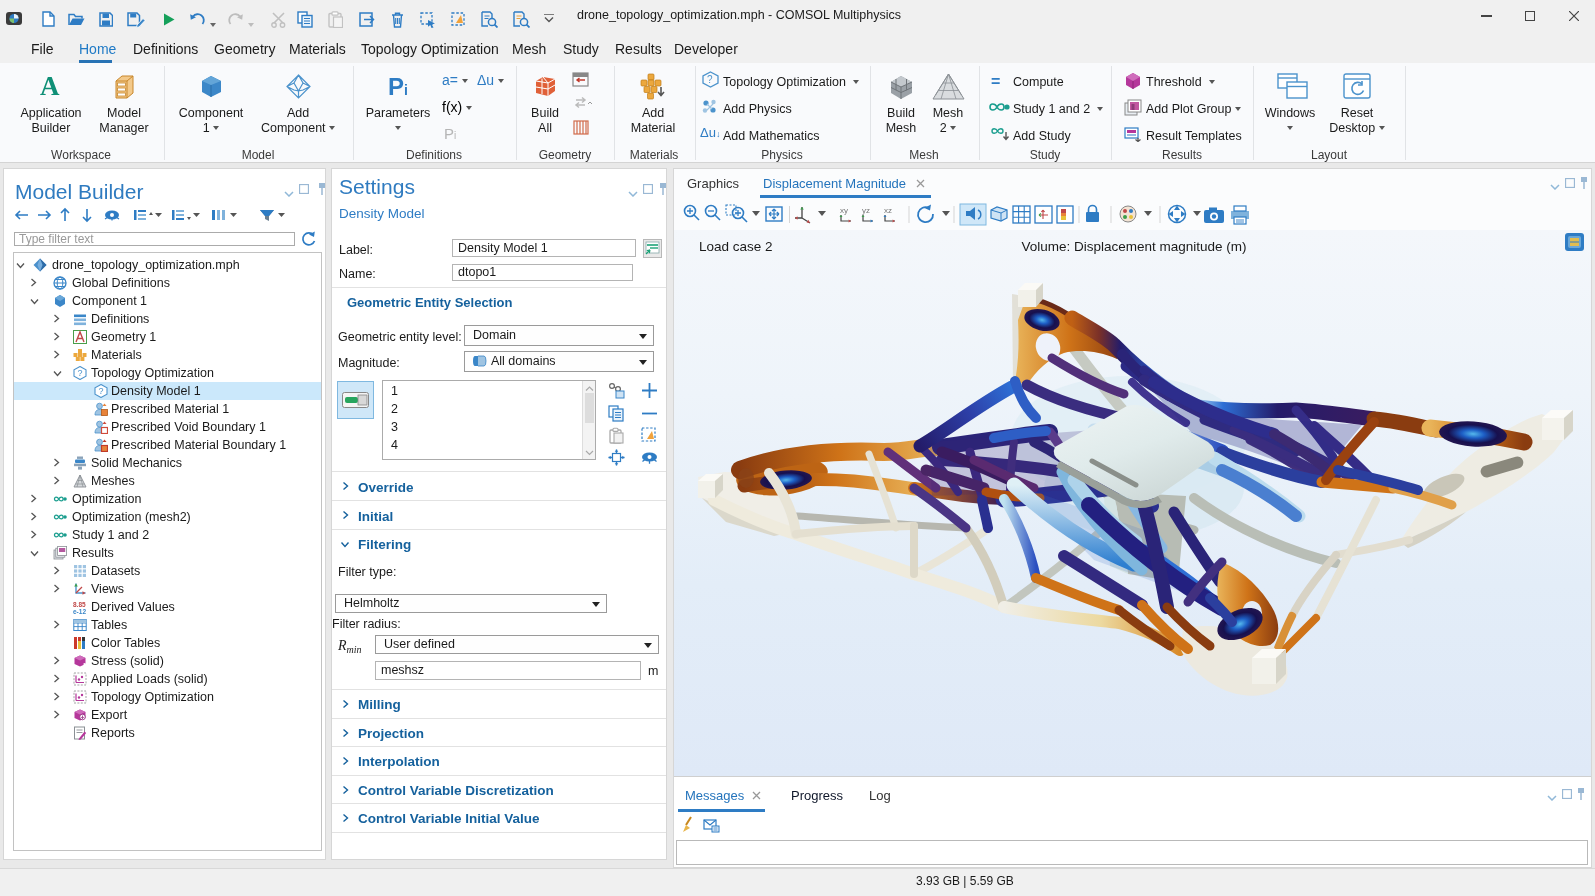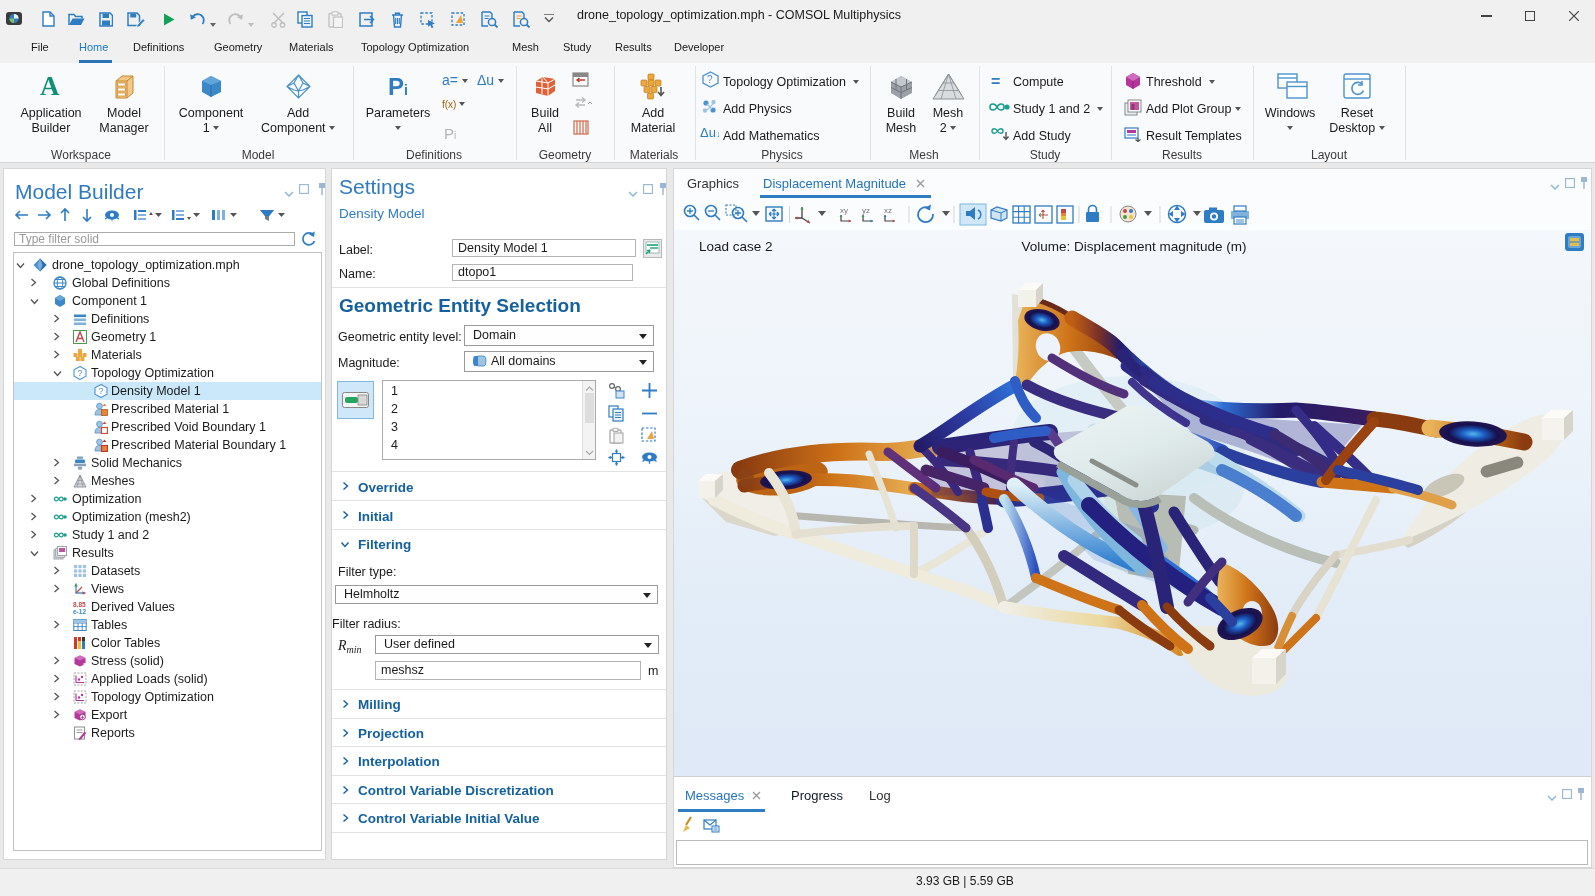--- a/index.html
+++ b/index.html
@@ -5,21 +5,21 @@
 svg text { font-family:"Liberation Sans",sans-serif; }
 * { margin:0; padding:0; box-sizing:border-box; }
 html,body { width:1595px; height:896px; overflow:hidden; font-family:"Liberation Sans",sans-serif; }
 body { position:relative; background:#e9e9e9; }
 .abs { position:absolute; }
 
 #titlebar { position:absolute; left:0; top:0; width:1595px; height:33px; background:#f0f0f0; }
 #titlebar .ttl { position:absolute; left:577px; top:8px; font-size:12.5px; color:#1a1a1a; }
 
 #menubar { position:absolute; left:0; top:33px; width:1595px; height:30px; background:#f0f0f0; }
-.menuitem { position:absolute; top:8px; font-size:11px; color:#1a1a1a; }
+.menuitem { position:absolute; top:8px; font-size:14px; color:#1a1a1a; }
 .menuitem.active { color:#1f7ac6; }
 #home-underline { position:absolute; left:79px; top:27px; width:33px; height:3px; background:#2873b5; }
 
 #ribbon { position:absolute; left:0; top:63px; width:1595px; height:100px; background:#f9fafc; border-bottom:1px solid #d4d4d4; }
 .rsep { position:absolute; top:3px; width:1px; height:94px; background:#e1e3e6; }
 .rlabel { position:absolute; top:85px; font-size:12px; color:#3a3a3a; width:120px; text-align:center; }
 .rbig { position:absolute; text-align:center; font-size:12.5px; color:#1a1a1a; line-height:14.5px; }
 .rrow { position:absolute; font-size:12.5px; color:#1a1a1a; white-space:nowrap; }
 .caret { display:inline-block; width:0; height:0; border-left:3.5px solid transparent; border-right:3.5px solid transparent; border-top:4px solid #555; vertical-align:2px; }
 
@@ -33,21 +33,21 @@
 #mb-filter { position:absolute; left:10px; top:63px; width:281px; height:14px; border:1px solid #ababab; background:#fff; font-size:12px; color:#9a9a9a; padding-left:4px; line-height:13px; }
 #mb-tree { position:absolute; left:9px; top:83px; width:309px; height:599px; border:1px solid #c2c2c2; background:#fff; overflow:hidden; }
 .trow { position:absolute; left:0; width:100%; height:18px; font-size:12.5px; color:#1a1a1a; white-space:nowrap; }
 .trow .car { position:absolute; top:4px; font-size:10px; color:#444; }
 .trow .lbl { position:absolute; top:2px; }
 .ticon { position:absolute; top:2px; width:14px; height:14px; }
 .selrow { position:absolute; left:0; width:100%; height:18px; background:#cbe8fb; }
 
 #st { left:331px; top:168px; width:336px; height:692px; }
 .stlbl { position:absolute; font-size:12.5px; color:#1a1a1a; }
-.sthead { position:absolute; font-size:19px; font-weight:bold; color:#15619d; }
+.sthead { position:absolute; font-size:13px; font-weight:bold; color:#15619d;margin-left:8px; }
 .stsec { position:absolute; font-size:13.5px; font-weight:bold; color:#15619d; }
 .stchev { position:absolute; font-size:10px; color:#2e7cc4; }
 .stinput { position:absolute; border:1px solid #b4b4b4; background:#fff; font-size:12.5px; color:#1a1a1a; padding-left:5px; }
 .stdrop { position:absolute; border:1px solid #9a9a9a; background:#fefefe; font-size:12.5px; color:#1a1a1a; padding-left:8px; }
 .droparrow { position:absolute; right:6px; top:50%; margin-top:-2px; width:0; height:0; border-left:4px solid transparent; border-right:4px solid transparent; border-top:5px solid #222; }
 .hr { position:absolute; left:0; width:100%; height:1px; background:#e2e2e2; }
 
 #gp { left:673px; top:168px; width:919px; height:700px; border:1px solid #d6d6d6; background:#fff; }
 #gp-tabs { position:absolute; left:0; top:0; width:100%; height:29px; background:#fbfcfd; }
 #gp-toolbar { position:absolute; left:0; top:29px; width:100%; height:32px; background:#fbfcfd; }
@@ -215,21 +215,21 @@
   <div class="rbig" style="left:171px;top:43px;width:80px">Component<br>1 <span class="caret"></span></div>
   <svg class="abs" style="left:286px;top:11px" width="25" height="25" viewBox="0 0 25 25">
       <path d="M12.5 1 L24 12.5 L12.5 24 L1 12.5 Z M12.5 1 L8 9 L12.5 17 M12.5 1 L17 9 L12.5 17 M1 12.5 L8 9 M1 12.5 L8 16 L12.5 17 M24 12.5 L17 9 M24 12.5 L17 16 L12.5 17 M12.5 17 V24" fill="none" stroke="#4c93cc" stroke-width="1.2"></path>
     </svg>
   <div class="rbig" style="left:258px;top:43px;width:80px">Add<br>Component <span class="caret"></span></div>
 
   <div class="abs" style="left:388px;top:10px;font-size:24px;color:#2e7cc4;font-weight:bold">P<span style="font-size:14px">i</span></div>
   <div class="rbig" style="left:358px;top:43px;width:80px">Parameters<br><span class="caret"></span></div>
   <div class="rrow" style="left:442px;top:9px;color:#2e7cc4;font-size:14px">a= <span class="caret" style="border-top-color:#555"></span></div>
   <div class="rrow" style="left:477px;top:9px;color:#2e7cc4;font-size:14px">Δu <span class="caret"></span></div>
-  <div class="rrow" style="left:442px;top:36px;color:#a16207;font-size:10px">f(x) <span class="caret"></span></div>
+  <div class="rrow" style="left:442px;top:36px;color:#000000;font-size:14px">f(x) <span class="caret"></span></div>
   <div class="rrow" style="left:444px;top:62px;color:#b5b5b5;font-size:15px">P<span style="font-size:10px">i</span></div>
 
   <svg class="abs" style="left:534px;top:12px" width="23" height="23" viewBox="0 0 23 23">
       <path d="M2 6 L9 2 L21 4 L21 16 L14 21 L2 18 Z" fill="#e06038"></path>
       <path d="M2 6 L14 8 L21 4 M14 8 V21 M2 12 L14 14 L21 10 M8 3.5 L8 19 M14 8 L9 2" stroke="#fff" stroke-width="1" fill="none"></path>
     </svg>
   <div class="rbig" style="left:505px;top:43px;width:80px">Build<br>All</div>
   <svg class="abs" style="left:572px;top:9px" width="17" height="15" viewBox="0 0 17 15">
       <rect x="1" y="1" width="15" height="13" fill="none" stroke="#888" stroke-width="1.2"></rect>
       <rect x="1" y="1" width="15" height="4" fill="#888"></rect>
@@ -383,21 +383,21 @@
           <rect x="208" y="3" width="3" height="10" fill="#7fb2dc"></rect>
           <path d="M216 6 l3.5 4 3.5-4 z" fill="#555"></path>
         </g>
     <g>
           <path d="M246 3 h14 l-5 6 v5 l-4 -2 v-3 z" fill="#6b7f90"></path>
           <path d="M246 3 h14 l-5 6 h-4 z" fill="#2e7cc4"></path>
           <path d="M264 6 l3.5 4 3.5-4 z" fill="#555"></path>
         </g>
    </svg>
   </div>
-  <div id="mb-filter">Type filter solid</div>
+  <div id="mb-filter">Type filter text</div>
   <svg class="abs" style="left:296px;top:61px" width="17" height="17" viewBox="0 0 17 17">
       <path d="M13.5 5 A6 6 0 1 0 14.5 11" fill="none" stroke="#2e7cc4" stroke-width="1.7"></path>
       <path d="M14.8 1.5 L14 7 L9 4.5 Z" fill="#2e7cc4"></path>
     </svg>
   <div id="mb-tree">
    <div class="selrow" style="top:129px"></div>
    <div class="trow" style="top:3px">
         <span class="car" style="left:2px"><svg width="9" height="7">
             <path d="M1 1.5 L4.5 5.5 L8 1.5" stroke="#555" stroke-width="1.3" fill="none"></path>
           </svg></span>
@@ -781,21 +781,21 @@
   <div class="stchev" style="left:10px;top:341px"><svg width="7" height="10">
         <path d="M1.5 1.5 L5.5 5 L1.5 8.5" stroke="#15619d" stroke-width="1.4" fill="none"></path>
       </svg></div>
   <div class="stsec" style="left:26px;top:340px">Initial</div>
   <div class="hr" style="top:360px"></div>
   <div class="stchev" style="left:8px;top:371px"><svg width="10" height="8">
         <path d="M1.5 1.5 L5 5.5 L8.5 1.5" stroke="#15619d" stroke-width="1.4" fill="none"></path>
       </svg></div>
   <div class="stsec" style="left:26px;top:368px">Filtering</div>
   <div class="stlbl" style="left:6px;top:396px">Filter type:</div>
-  <div class="stdrop" style="left:3px;top:416px;width:323px;height:19px;line-height:17px">Helmholtz<span class="droparrow"></span></div>
+  <div class="stdrop" style="left:3px;top:425px;width:272px;height:19px;line-height:17px">Helmholtz<span class="droparrow"></span></div>
   <div class="stlbl" style="left:0;top:448px">Filter radius:</div>
   <div class="stlbl" style="left:6px;top:469px;font-style:italic;font-family:'Liberation Serif',serif;font-size:14px">R<span style="font-size:10px;vertical-align:-3px">min</span></div>
   <div class="stdrop" style="left:43px;top:466px;width:284px;height:19px;line-height:17px">User defined<span class="droparrow"></span></div>
   <div class="stinput" style="left:43px;top:492px;width:266px;height:19px;line-height:17px">meshsz</div>
   <div class="stlbl" style="left:316px;top:495px">m</div>
   <div class="hr" style="top:520px"></div>
   <div class="stchev" style="left:10px;top:530px"><svg width="7" height="10">
         <path d="M1.5 1.5 L5.5 5 L1.5 8.5" stroke="#15619d" stroke-width="1.4" fill="none"></path>
       </svg></div>
   <div class="stsec" style="left:26px;top:528px">Milling</div>

